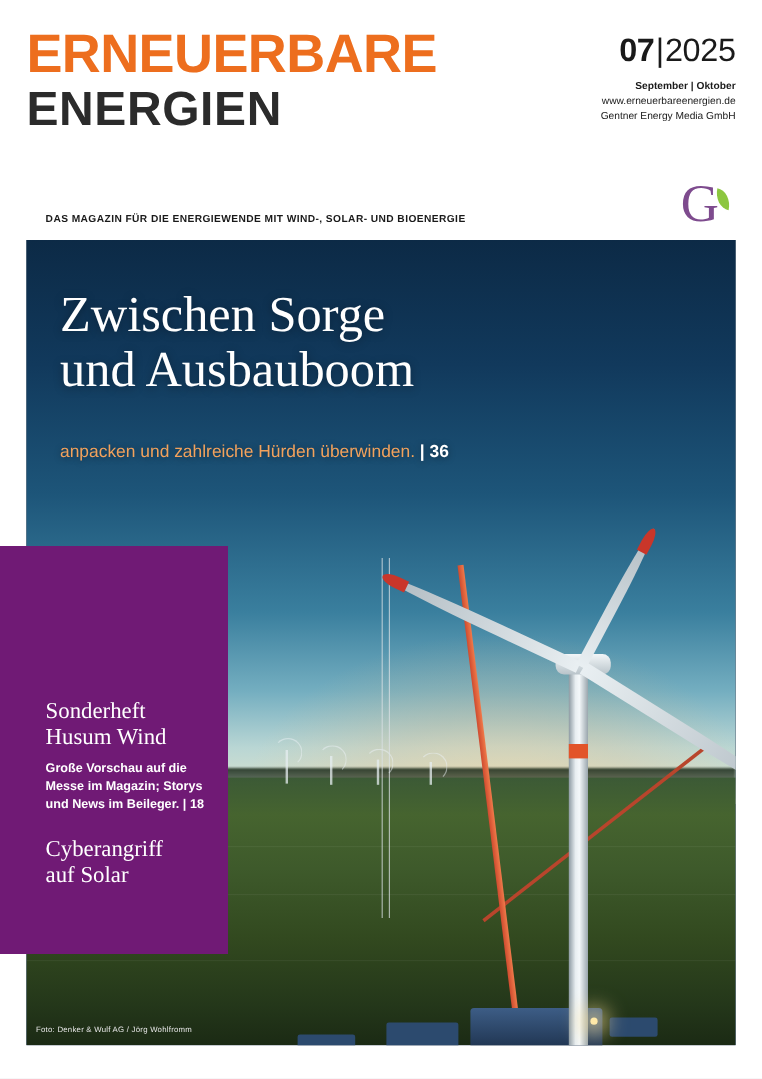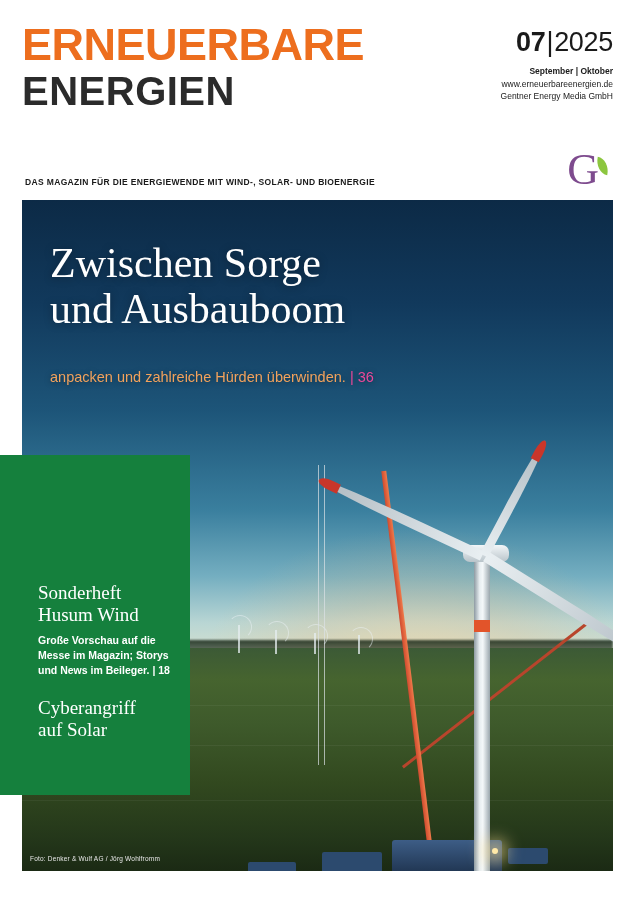--- a/index.html
+++ b/index.html
@@ -101,21 +101,21 @@
     top: 6px;
     width: 13px;
     height: 16px;
     background: #8CC63F;
     border-radius: 0 100% 0 100%;
     transform: rotate(12deg);
   }
 
   .tagline {
     position: absolute;
-    left: 25px;
+    left: 38px;
     top: 177px;
     font-size: 8.5px;
     font-weight: bold;
     letter-spacing: 0.35px;
     color: #1a1a1a;
   }
 
   
   .cover {
     position: absolute;
@@ -313,32 +313,32 @@
   .subhead {
     margin-top: 14px;
     font-family: "Liberation Sans", sans-serif;
     font-size: 14.5px;
     line-height: 21px;
     color: #f2a25c;
     font-weight: normal;
     text-shadow: 0 1px 6px rgba(0,0,0,0.4);
   }
   .subhead .pg {
-    font-weight: normal;
-    color: #ec4899;
+    font-weight: bold;
+    color: #ffffff;
   }
 
   
   .teaser {
     position: absolute;
     left: 0;
     top: 455px;
     width: 190px;
     height: 340px;
-    background: #15803d;
+    background: #701a75;
     z-index: 8;
   }
   .teaser-inner {
     position: absolute;
     left: 38px;
     top: 127px;
     width: 135px;
     color: #ffffff;
   }
   .teaser-title {

